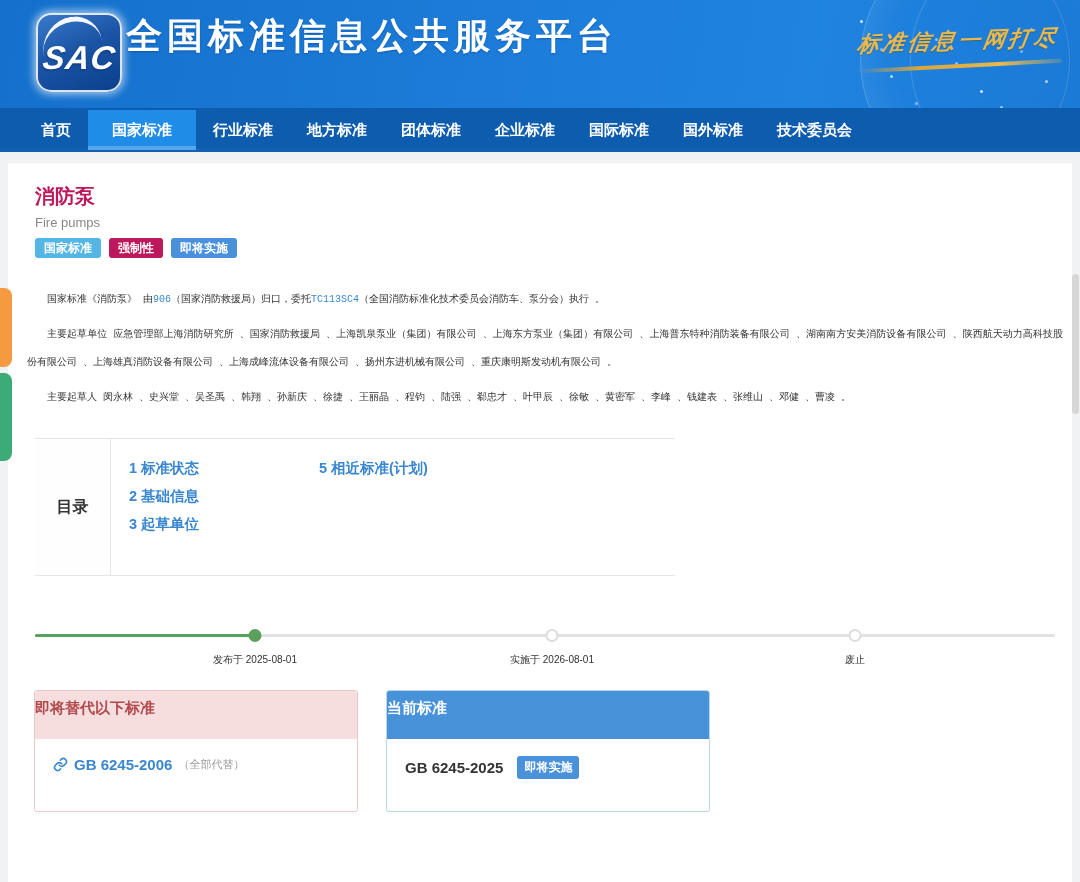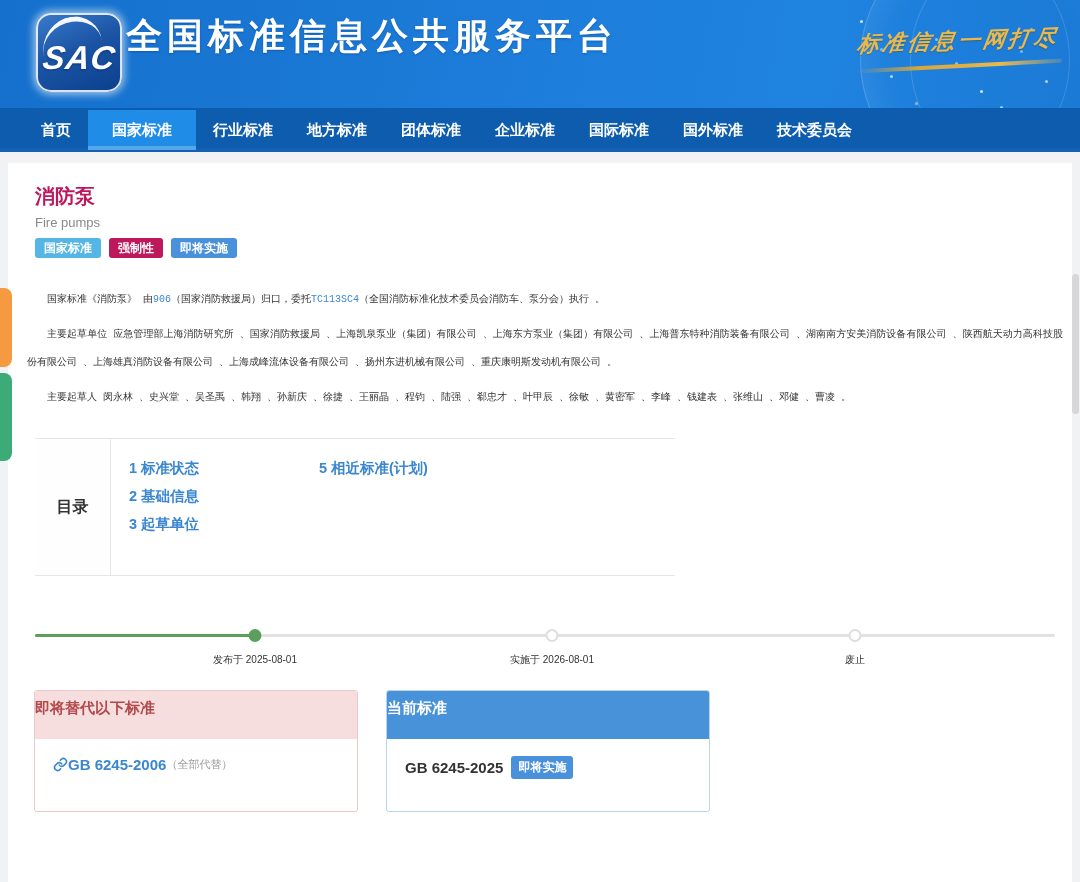--- a/index.html
+++ b/index.html
@@ -156,21 +156,21 @@
   .card{ width:324px; height:122px; border-radius:3px; overflow:hidden; background:#fff; }
   .card-replaced{ border:1px solid #ecc8c8; }
   .card-replaced .card-head{ background:#f5dedd; color:#b2494d; }
   .card-current{ border:1px solid #b9d6ee; }
   .card-current .card-head{ background:#4792d8; color:#fff; }
   .card-head{
     height:48px; line-height:33px; text-align:left;
     font-size:15px; font-weight:bold;
   }
   .card-body{ padding:17px 18px 0; }
-  .code-line{ display:flex; align-items:center; }
+  .code-line{ display:flex; align-items:center; gap:6px; }
   .link-icon{ width:15px; height:15px; display:inline-block; }
   .card-link{ color:#3a87d0; font-size:15px; font-weight:bold; text-decoration:none; cursor:pointer; }
   .card-note{ color:#9b9b9b; font-size:11px; }
   .card-code{ color:#333; font-size:15px; font-weight:bold; }
   .card-badge{
     background:#4a91dc; color:#fff; font-size:12px; font-weight:bold;
     padding:3px 7px; border-radius:3px; margin-left:8px;
   }
 
   

